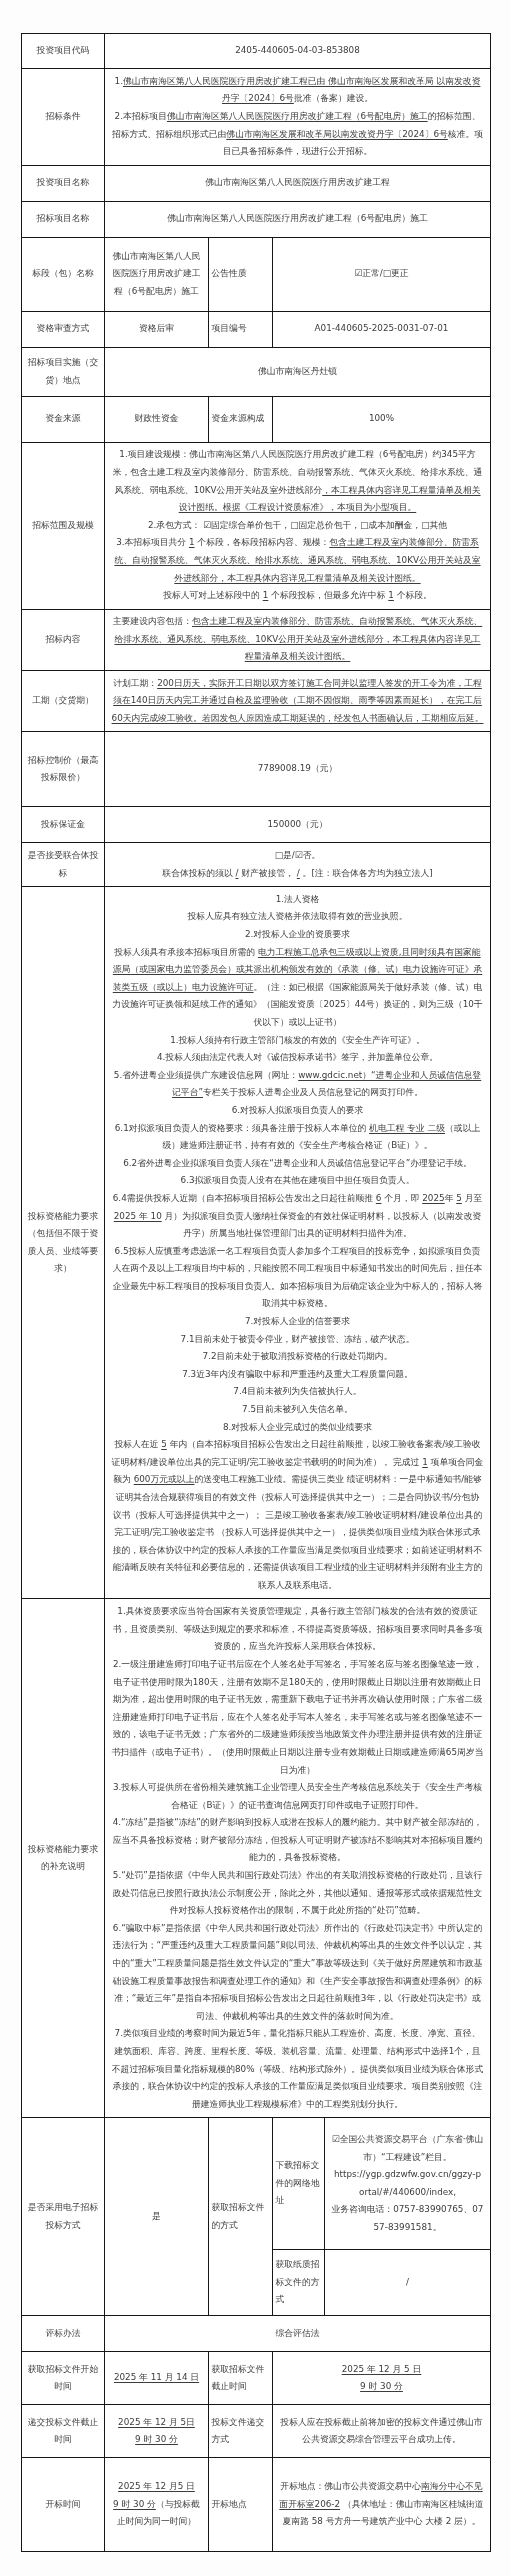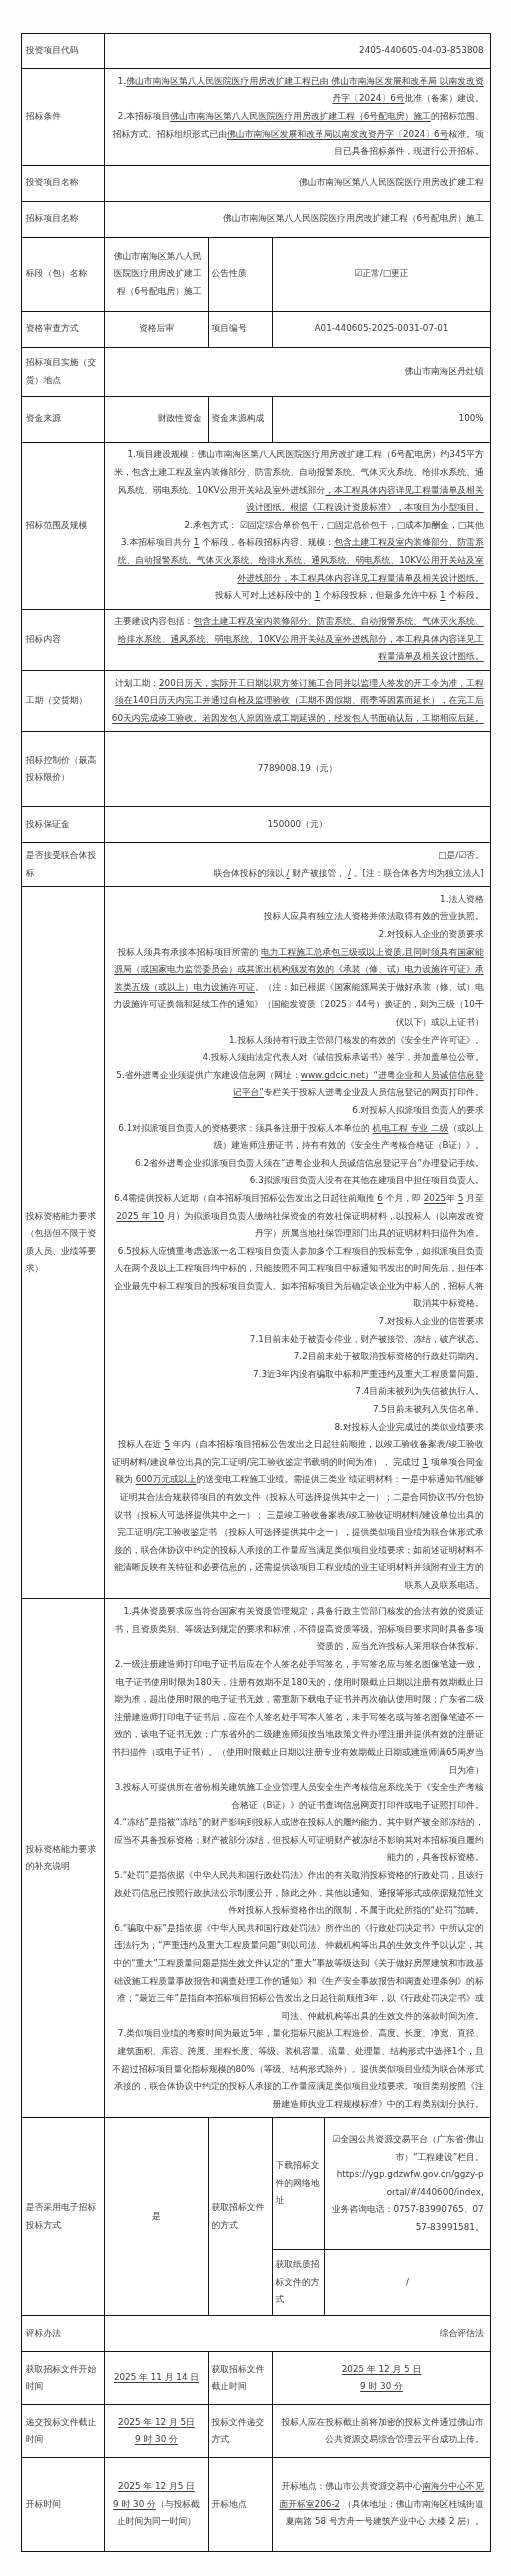--- a/index.html
+++ b/index.html
@@ -1,23 +1,23 @@
 <!DOCTYPE html>
 <html style="font-size:10px"><head>
 <meta charset="utf-8">
 <style>
   html,body{margin:0;padding:0;background:#fdfdfd;}
   body{width:512px;font-family:"DejaVu Sans","Liberation Sans",sans-serif;color:#3c3c3c;}
   .page{padding:33px 0 25px 0;}
   h1{font-size:12px;font-weight:bold;color:#2a2a2a;text-align:center;margin:0 12.5px 21.3px 12.5px;letter-spacing:0.6px;line-height:19px;}
   table{border-collapse:collapse;width:470px;margin:0 0 0 21px;table-layout:fixed;border:1.3px solid #161616;background:#fff;}
   td{border:0.6px solid #161616;padding:3.8px 6.3px;font-size:8.8px;line-height:17.6px;vertical-align:middle;word-break:break-all;}
-  .lb{text-align:left;color:#3f3f3f;padding:3.8px 3.8px;}
+  .lb{text-align:center;color:#3f3f3f;padding:3.8px 3.8px;}
   .lb2{text-align:left;color:#3f3f3f;padding:3.8px 2.5px;}
-  .vl{text-align:right;}
+  .vl{text-align:center;}
   .vc{text-align:center;margin-left:19px;}
   .u{text-decoration:underline;text-underline-offset:1.9px;}
   .para{margin:0;}
 </style>
 </head>
 <body>
 
 <div class="page">
 
   <table>

